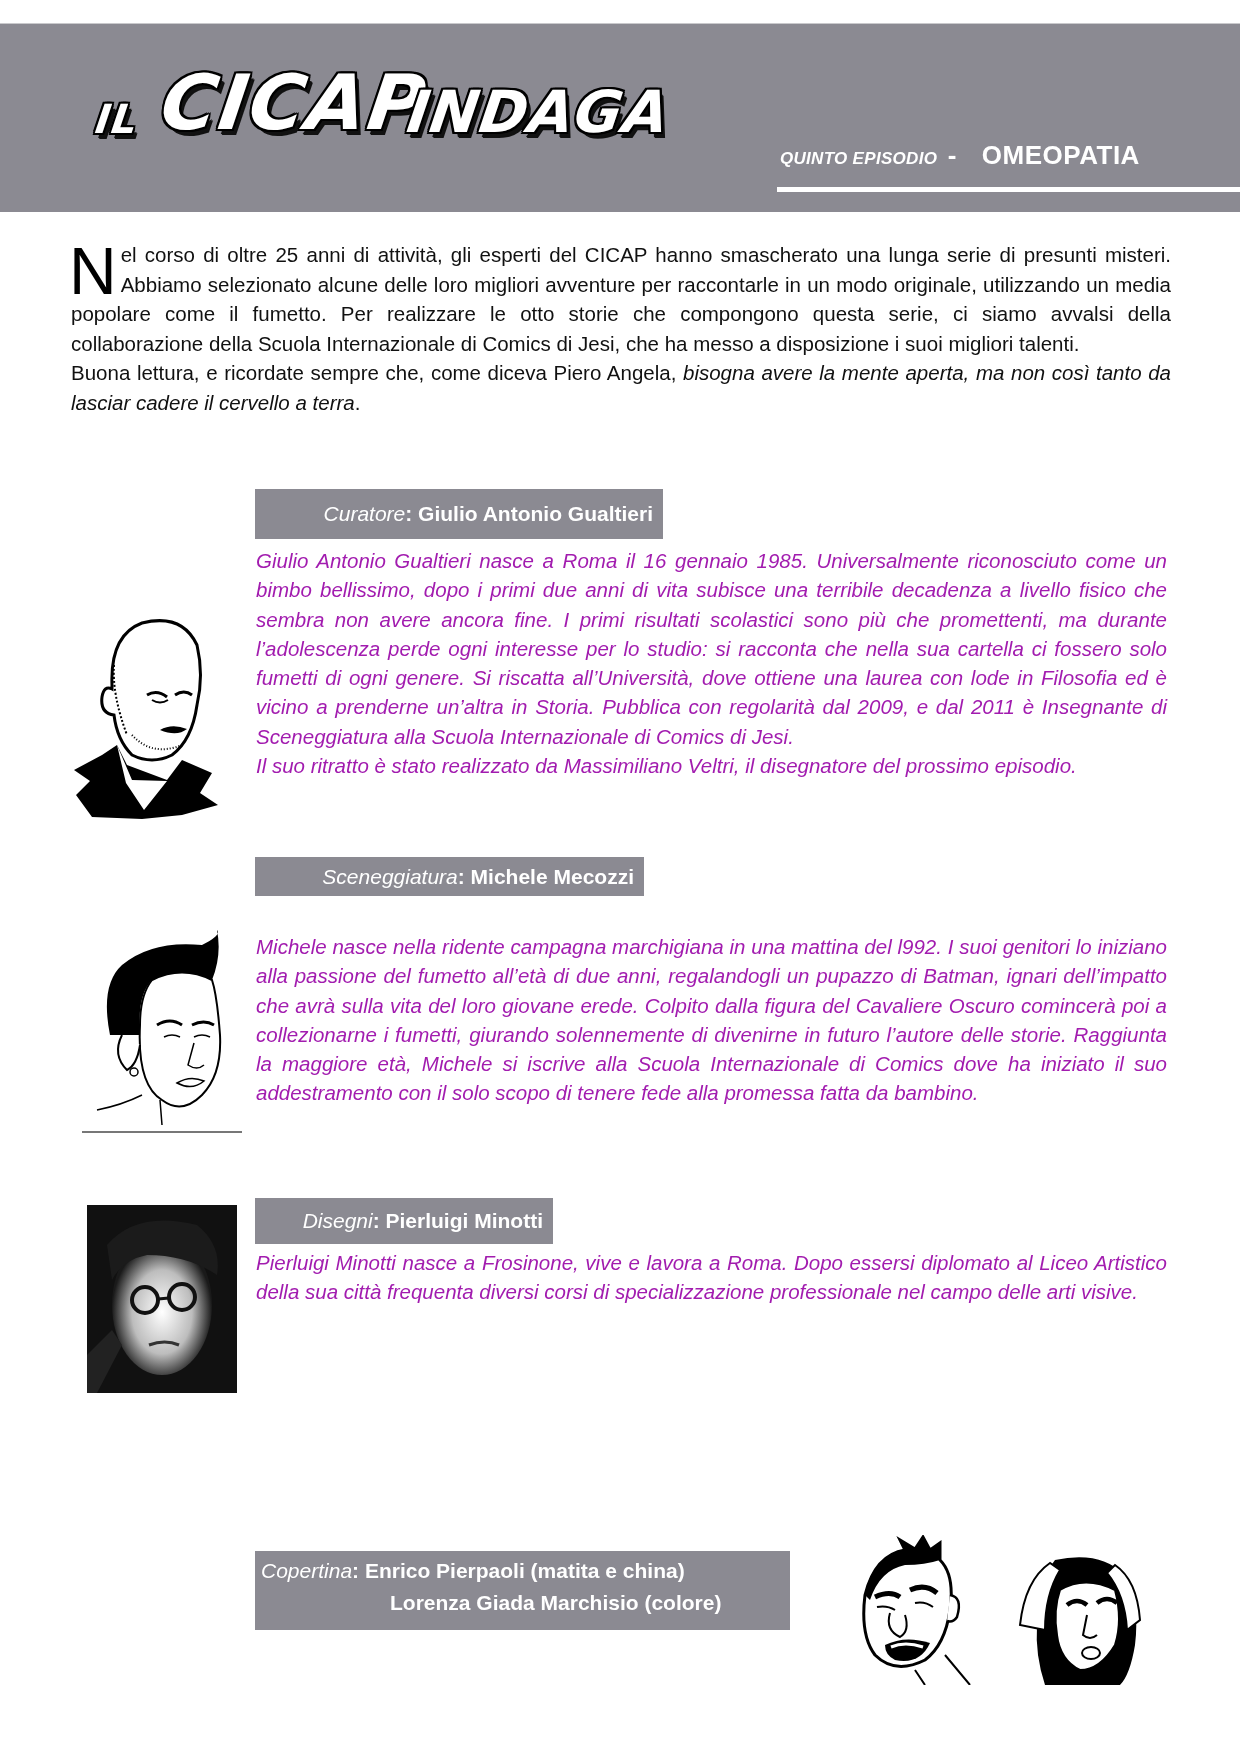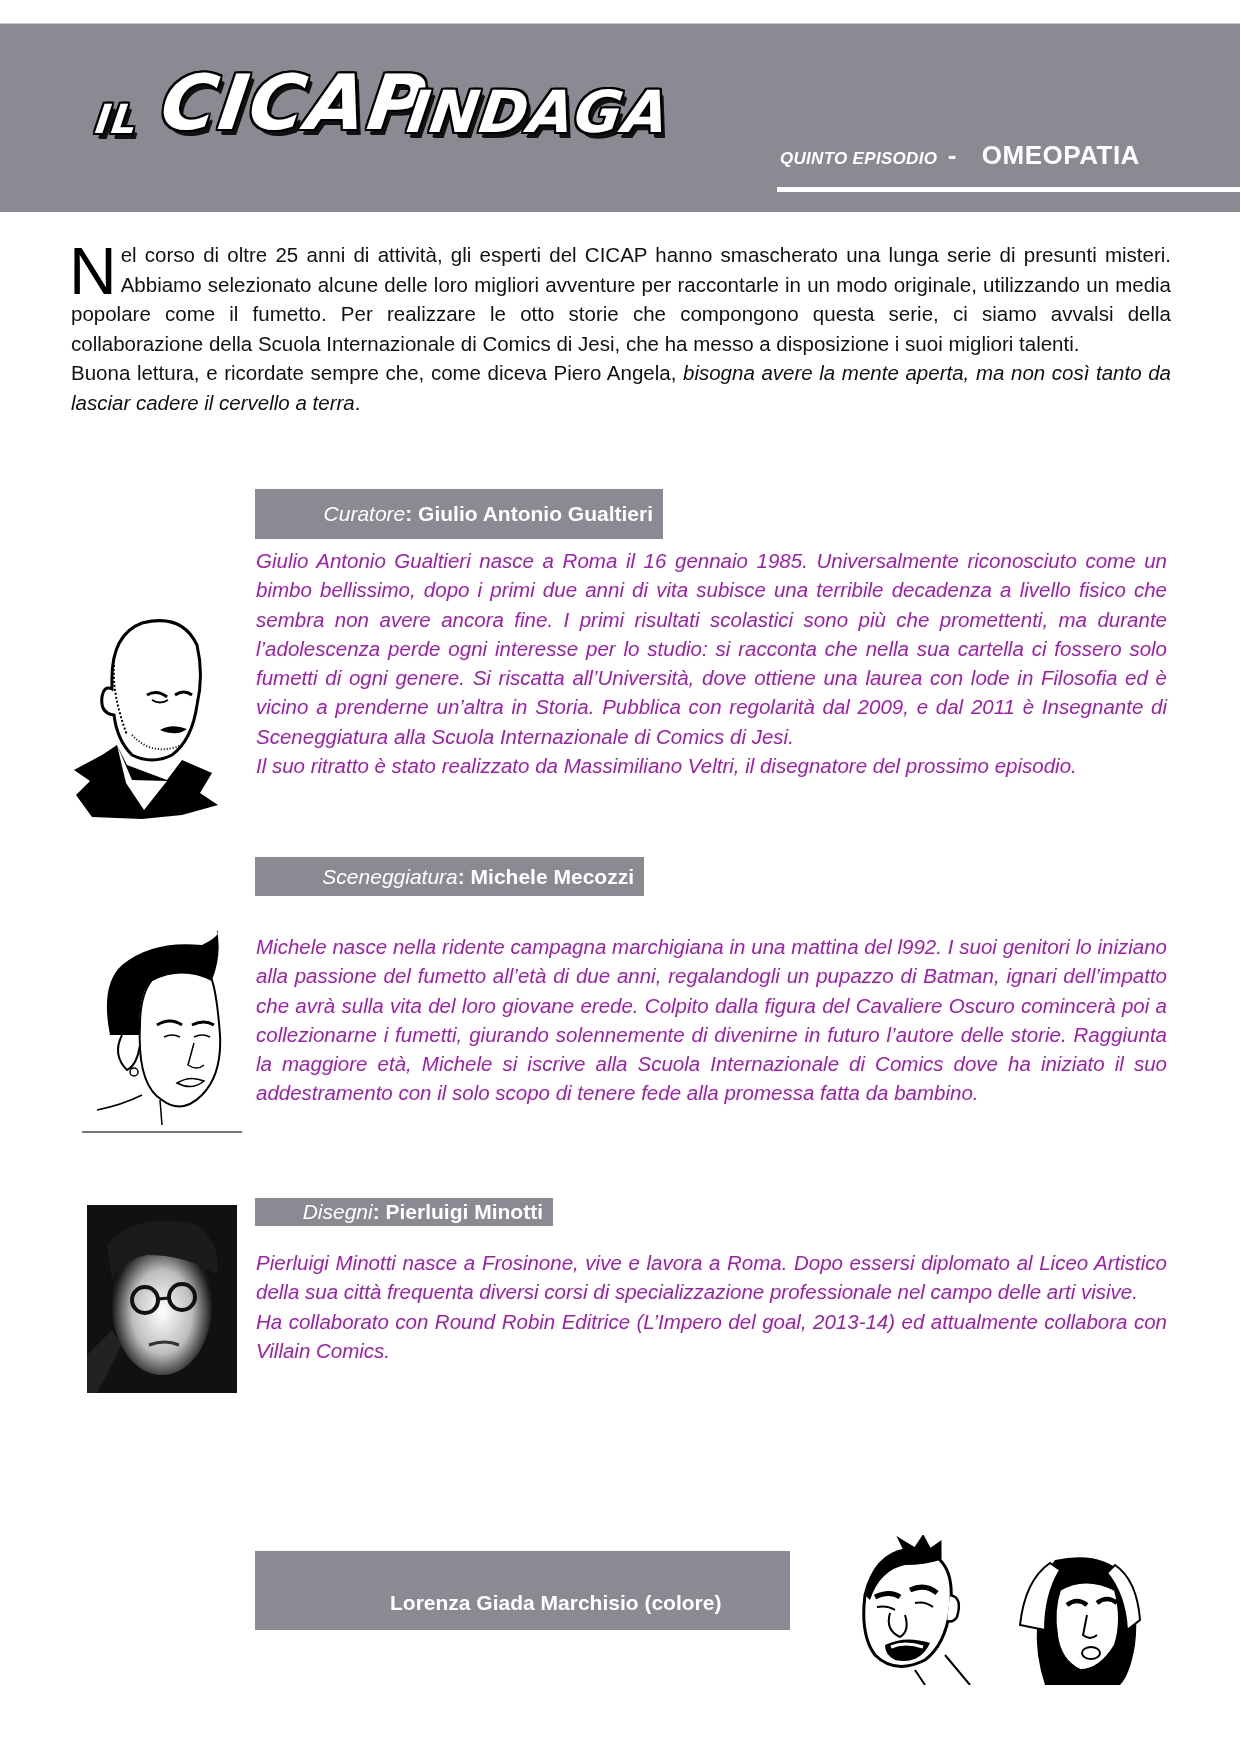--- a/index.html
+++ b/index.html
@@ -102,21 +102,21 @@
   <path d="M82 112 Q90 108 98 112 M112 112 Q120 108 128 112" stroke="#000" stroke-width="1.5" fill="none"></path>
   <path d="M112 118 L106 140 Q115 146 122 140" stroke="#000" stroke-width="1.5" fill="none"></path>
   <path d="M95 158 Q108 150 122 156 Q110 166 95 158 Z" fill="none" stroke="#000" stroke-width="1.5"></path>
   <path d="M15 185 Q40 180 60 170 M80 200 L78 175" stroke="#000" stroke-width="1.5" fill="none"></path>
   <line x1="0" y1="207" x2="160" y2="207" stroke="#777" stroke-width="2"></line>
 </svg>
 <div class="bio" style="top:932px;">
   <p>Michele nasce nella ridente campagna marchigiana in una mattina del l992. I suoi genitori lo iniziano alla passione del fumetto all’età di due anni, regalandogli un pupazzo di Batman, ignari dell’impatto che avrà sulla vita del loro giovane erede. Colpito dalla figura del Cavaliere Oscuro comincerà poi a collezionarne i fumetti, giurando solennemente di divenirne in futuro l’autore delle storie. Raggiunta la maggiore età, Michele si iscrive alla Scuola Internazionale di Comics dove ha iniziato il suo addestramento con il solo scopo di tenere fede alla promessa fatta da bambino.</p>
 </div>
 
-<div class="credit-box" style="left:255px; top:1198px; height:28px; width:278px;">
+<div class="credit-box" style="left:255px; top:1198px; height:46px; width:278px;">
   <span class="role">Disegni</span>
     <span style="white-space:pre">: </span>
     <span class="name">Pierluigi Minotti</span>
 </div>
 <svg class="portrait" style="left:87px; top:1205px;" width="150" height="188" viewBox="0 0 150 188">
   <defs>
     <radialGradient id="faceGlow" cx="50%" cy="55%" r="50%">
       <stop offset="0%" stop-color="#ffffff"></stop>
       <stop offset="60%" stop-color="#bdbdbd"></stop>
       <stop offset="100%" stop-color="#1a1a1a"></stop>
@@ -126,24 +126,24 @@
   <ellipse cx="75" cy="100" rx="50" ry="70" fill="url(#faceGlow)"></ellipse>
   <path d="M20 40 Q50 5 110 20 Q135 40 130 70 Q100 50 60 50 Q35 55 25 75 Z" fill="#1b1b1b"></path>
   <circle cx="58" cy="95" r="13" fill="none" stroke="#111" stroke-width="4"></circle>
   <circle cx="95" cy="92" r="13" fill="none" stroke="#111" stroke-width="4"></circle>
   <line x1="71" y1="94" x2="82" y2="93" stroke="#111" stroke-width="3"></line>
   <path d="M62 140 Q78 134 92 140" stroke="#333" stroke-width="3" fill="none"></path>
   <path d="M0 150 L25 125 L35 140 L10 188 L0 188 Z" fill="#222"></path>
 </svg>
 <div class="bio" style="top:1248px;">
   <p>Pierluigi Minotti nasce a Frosinone, vive e lavora a Roma. Dopo essersi diplomato al Liceo Artistico della sua città frequenta diversi corsi di specializzazione professionale nel campo delle arti visive.</p>
-  <p>Ha collaborato con Round Robin Editrice (L’Impero del goal, 2013-14) ed attualmente collabora con Villain Comics.</p>
 </div>
 
 <div class="cover-box">
+  <div class="line1"><span class="role">Copertina</span><span style="white-space:pre">: </span><span>Enrico Pierpaoli (matita e china)</span></div>
   <div class="line2">Lorenza Giada Marchisio (colore)</div>
 </div>
 
 <svg class="portrait" style="left:845px; top:1535px;" width="300" height="150" viewBox="0 0 300 150">
 
   <path d="M20 60 Q30 20 60 15 L55 5 L70 14 L78 2 L85 15 L95 8 L95 25 Q110 40 105 75 Q100 110 80 125 Q50 140 30 120 Q15 100 20 60 Z" fill="#fff" stroke="#000" stroke-width="3"></path>
   <path d="M20 60 Q25 25 60 15 L55 5 L70 14 L78 2 L85 15 L95 8 L95 25 Q80 30 60 30 Q35 35 25 65 Z" fill="#000"></path>
   <path d="M105 60 Q118 62 112 82 Q108 88 102 86" fill="#fff" stroke="#000" stroke-width="2.5"></path>
   <path d="M30 62 Q45 55 55 62 M65 55 Q80 48 92 58" stroke="#000" stroke-width="5" fill="none"></path>
   <path d="M32 72 Q42 70 50 75 M70 68 Q80 66 88 72" stroke="#000" stroke-width="2" fill="none"></path>

